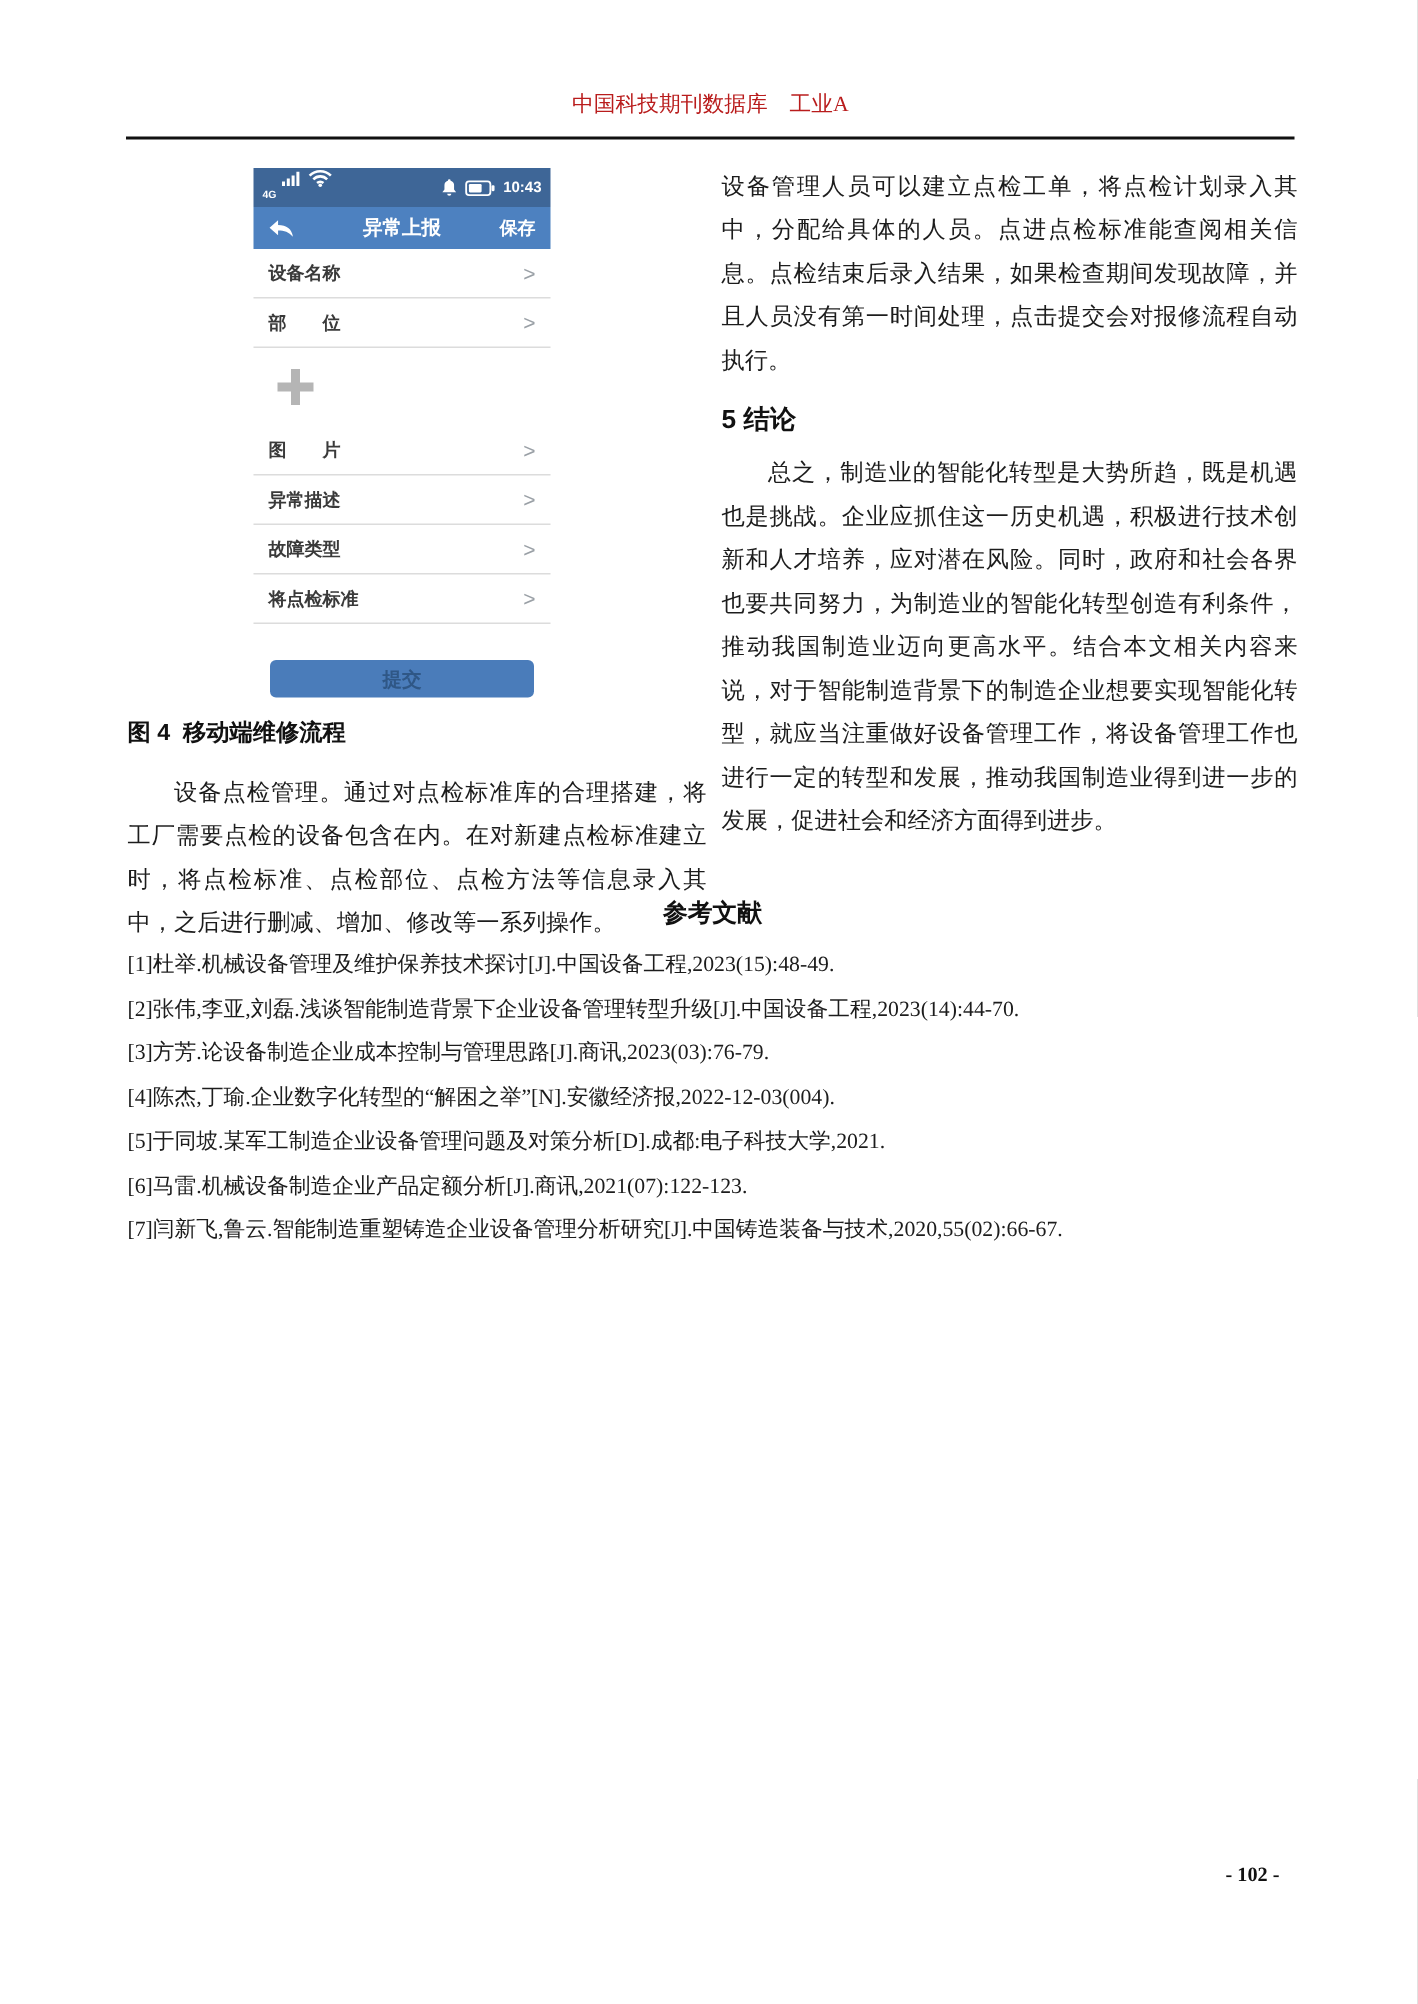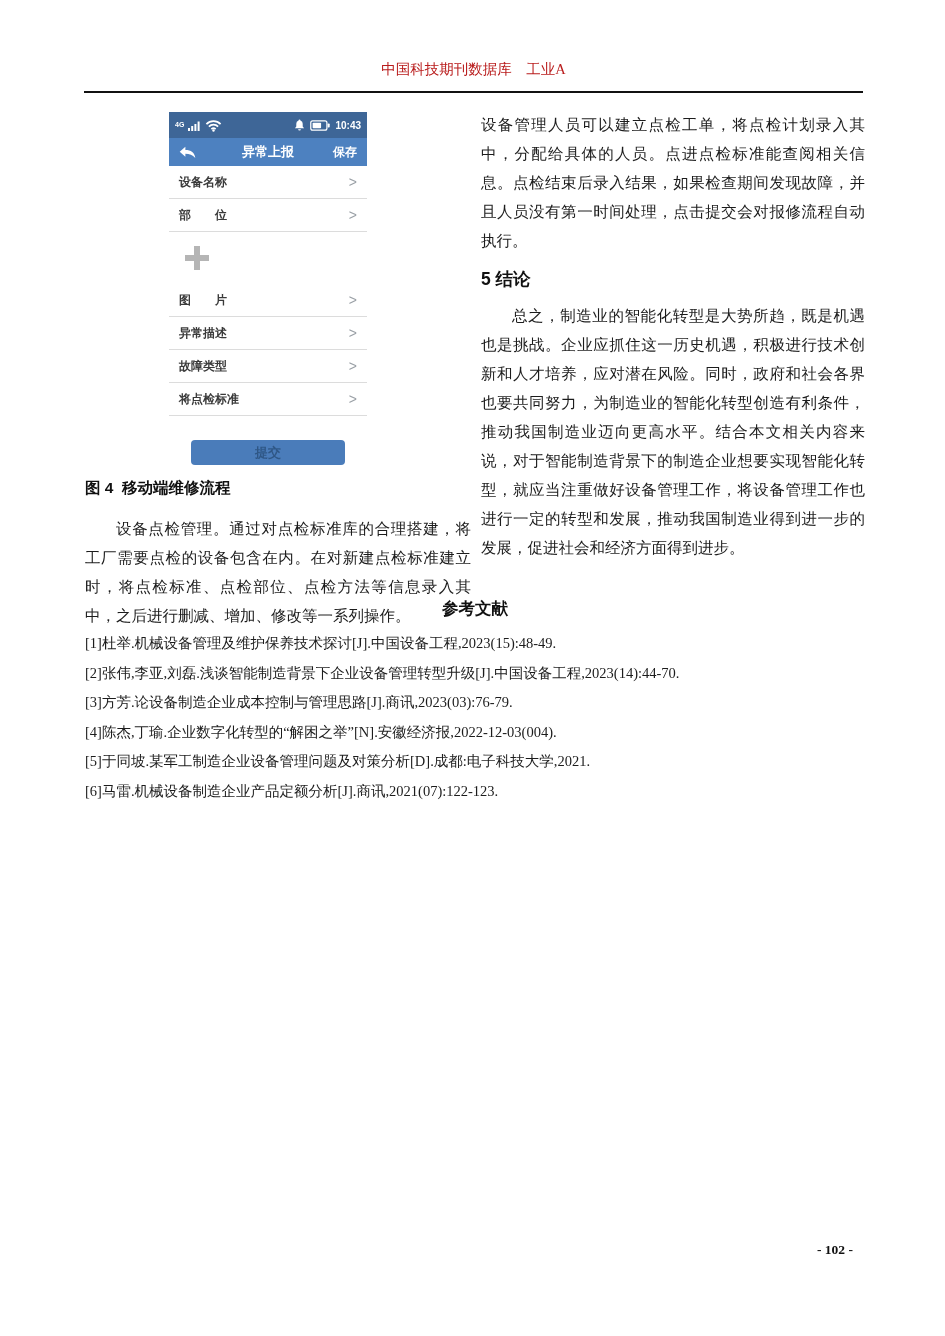--- a/index.html
+++ b/index.html
@@ -31,21 +31,21 @@
     font-weight:bold; font-size:17.5px; color:#111;
     margin:12px 0 10px 0;
   }
 
   
   .phone {
     width:198px; margin-left:84px; background:#fff;
     font-family:"Liberation Sans","DejaVu Sans",sans-serif;
   }
   .status-bar {
-    height:19px; background:#3e6697; display:flex; align-items:center;
+    height:19px; background:#3e6697; display:flex; 
     padding:13px 6px; color:#fff;
   }
   .sb-left { display:flex; align-items:flex-end; gap:4px; }
   .sb-right { margin-left:auto; display:flex; align-items:center; gap:5px; }
   .sb-net { font-size:7px; font-weight:bold; line-height:1; align-self:flex-start; margin-top:2px; }
   .sb-time { font-size:10px; font-weight:bold; }
   .nav-bar {
     position:relative; height:28px; background:#4d81c0; display:flex;
     align-items:center; padding:0 10px; color:#fff;
   }
@@ -59,21 +59,21 @@
     height:33px; display:flex; align-items:center; justify-content:space-between;
     padding:0 10px; border-bottom:1px solid #dcdcdc;
   }
   .form-row .label { font-size:12px; font-weight:bold; color:#3a3a3a; }
   .form-row .chevron { font-size:14px; color:#9aa0a6; font-family:"Liberation Sans",sans-serif; }
   .plus-area { height:52px; position:relative; }
   .plus-icon { position:absolute; left:16px; top:14px; width:24px; height:24px; }
   .plus-icon::before { content:""; position:absolute; left:0; top:9px; width:24px; height:6px; background:#b5b5b5; }
   .plus-icon::after  { content:""; position:absolute; left:9px; top:0; width:6px; height:24px; background:#b5b5b5; }
   .submit-btn {
-    display:block; width:154px; height:25px; margin:24px auto 0;
+    display:block; width:176px; height:25px; margin:24px auto 0;
     background:#4a7cba; border:none; border-radius:4px;
     color:#2f5786; font-size:13px; font-weight:bold;
     font-family:"Liberation Sans","DejaVu Sans",sans-serif; cursor:pointer;
   }
   .fig-caption {
     margin-top:13px; text-align:left; font-weight:bold; font-size:15.5px;
     font-family:"Liberation Sans","DejaVu Sans",sans-serif; white-space:pre;
     color:#111;
   }
   .col-left .para { margin-top:15px; }
@@ -200,17 +200,18 @@
   </div>
 
   <div class="refs">
     <div class="refs-heading">参考文献</div>
     <div class="ref-line">[1]杜举.机械设备管理及维护保养技术探讨[J].中国设备工程,2023(15):48-49.</div>
     <div class="ref-line">[2]张伟,李亚,刘磊.浅谈智能制造背景下企业设备管理转型升级[J].中国设备工程,2023(14):44-70.</div>
     <div class="ref-line">[3]方芳.论设备制造企业成本控制与管理思路[J].商讯,2023(03):76-79.</div>
     <div class="ref-line">[4]陈杰,丁瑜.企业数字化转型的“解困之举”[N].安徽经济报,2022-12-03(004).</div>
     <div class="ref-line">[5]于同坡.某军工制造企业设备管理问题及对策分析[D].成都:电子科技大学,2021.</div>
     <div class="ref-line">[6]马雷.机械设备制造企业产品定额分析[J].商讯,2021(07):122-123.</div>
+    <div class="ref-line">[7]闫新飞,鲁云.智能制造重塑铸造企业设备管理分析研究[J].中国铸造装备与技术,2020,55(02):66-67.</div>
   </div>
 
   <div class="page-num">- 102 -</div>
 
 </div>
 
 </body></html>

